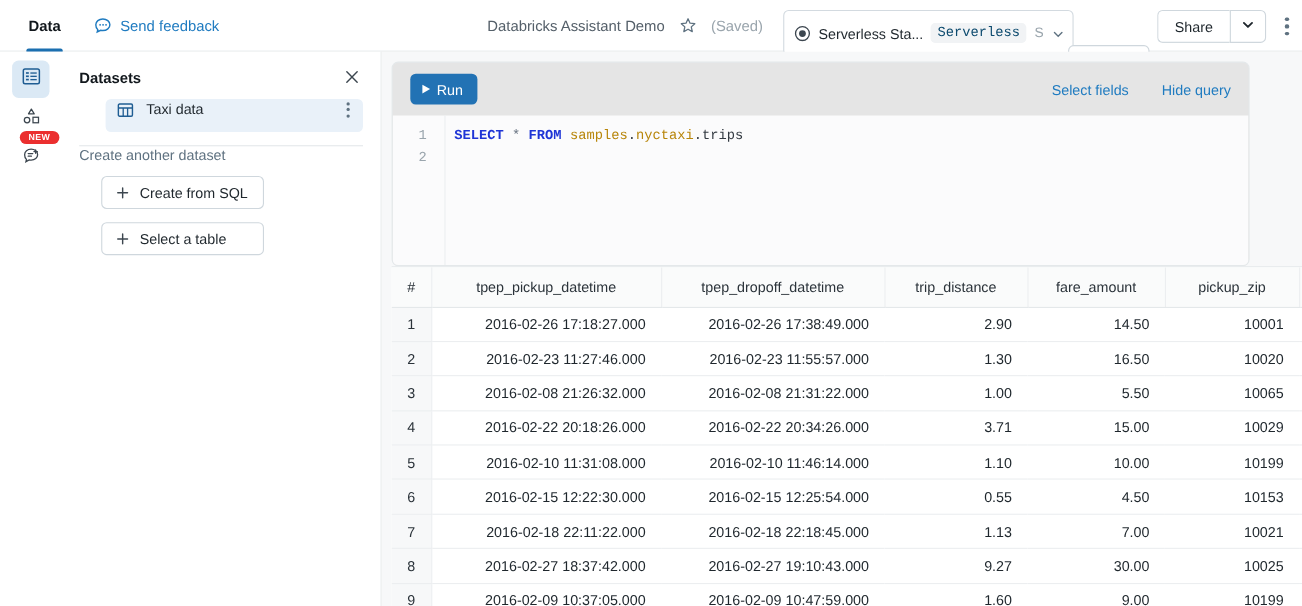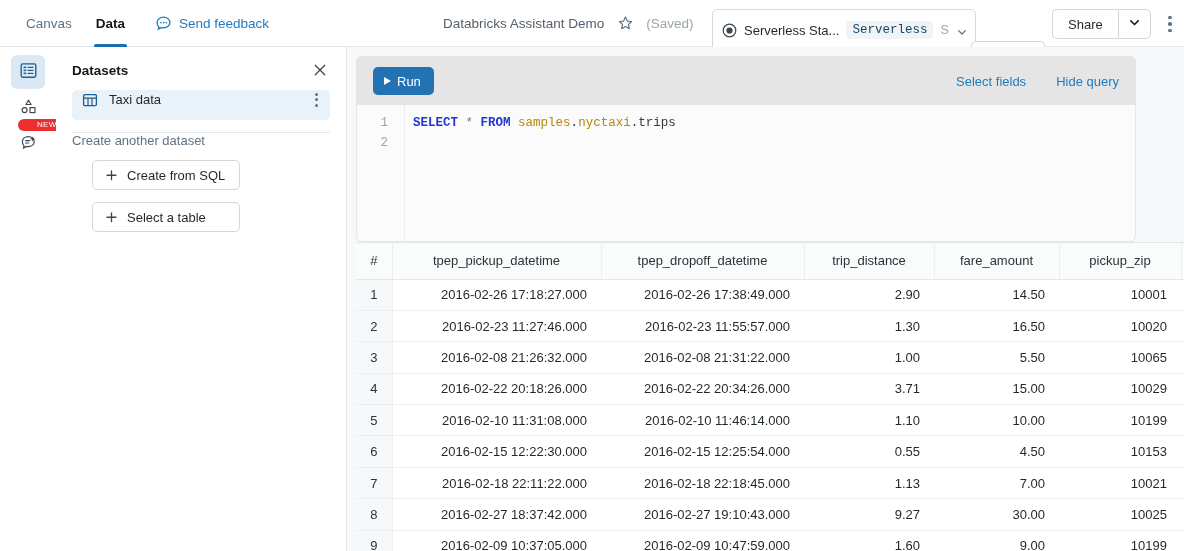--- a/index.html
+++ b/index.html
@@ -87,39 +87,39 @@
     background: #fff; display: flex; flex-direction: column; align-items: center;
     padding-top: 8px; gap: 2px;
   }
   .rail-item {
     position: relative; width: 34px; height: 34px; border-radius: 6px;
     display: flex; align-items: center; justify-content: center; cursor: pointer;
   }
   .rail-item.active { background: #dbe9f5; }
   .new-badge {
     position: absolute; top: -8px; left: 7px;
-    background: #eb2f2f; color: #fff; font-size: 8px; font-weight: 400;
-    letter-spacing: .3px; padding: 2px 19px; border-radius: 8px; line-height: 1;
+    background: #eb2f2f; color: #fff; font-size: 8px; font-weight: 700;
+    letter-spacing: .3px; padding: 2px 8px; border-radius: 8px; line-height: 1;
   }
 
   
   .panel {
     position: absolute; left: 56px; top: 47px; width: 291px; height: 504px;
     background: #fff; border-right: 1px solid #e4e8ea; padding: 0 16px;
   }
   .panel-head {
     height: 38px; display: flex; align-items: center; justify-content: space-between;
     padding-top: 8px;
   }
   .panel-title { font-size: 13.5px; font-weight: 700; color: #11171c; }
   .close-x { width: 20px; height: 20px; cursor: pointer; display: flex; align-items: center; justify-content: center; }
 
   .dataset-row {
     display: flex; align-items: center; height: 30px; border-radius: 5px;
-    background: #e9f1f9; padding: 0 8px 11px 10px; margin-top: 5px; cursor: pointer;
+    background: #e9f1f9; padding: 0 8px 11px 10px; margin-top: 5px; cursor: pointer; margin-left: 24px;
   }
   .dataset-icon { width: 16px; height: 16px; flex: 0 0 16px; }
   .dataset-label { font-size: 13px; color: #1f272d; margin-left: 11px; flex: 1; }
   .row-kebab { display: flex; flex-direction: column; gap: 2.5px; align-items: center; cursor: pointer; padding: 4px; }
   .row-kebab i { width: 3px; height: 3px; border-radius: 50%; background: #5f7281; display: block; }
 
   .divider { height: 1px; background: #e4e8ea; margin: 12px 0 0 0; }
   .create-label { font-size: 13px; color: #5f7281; }
 
   .panel-btn {
@@ -205,23 +205,20 @@
   col.c-fare { width: 125px; }
   col.c-zip { width: 122px; }
   col.c-tail { width: 3px; }
   table.grid th.tail, table.grid td.tail { padding: 0; border-right: none; }
 </style>
 </head>
 <body>
 
 <div class="topbar">
   <div class="tabs">
-    <div class="tab">
-      <span>Canvas</span>
-    </div>
     <div class="tab active">
       <span>Data</span>
     </div>
     <div class="feedback">
       <span>
         <svg width="17" height="17" viewBox="0 0 17 17" fill="none">
           <path d="M8.5 2.2c3.6 0 6.4 2.3 6.4 5.3 0 3-2.8 5.3-6.4 5.3-.7 0-1.4-.1-2-.25L3.4 14.1l.5-2.1C2.7 11 2.1 9.7 2.1 7.5c0-3 2.8-5.3 6.4-5.3z" stroke="#1f7bc0" stroke-width="1.3" fill="none"></path>
           <circle cx="6" cy="7.6" r=".85" fill="#1f7bc0"></circle>
           <circle cx="8.7" cy="7.6" r=".85" fill="#1f7bc0"></circle>
           <circle cx="11.4" cy="7.6" r=".85" fill="#1f7bc0"></circle>

